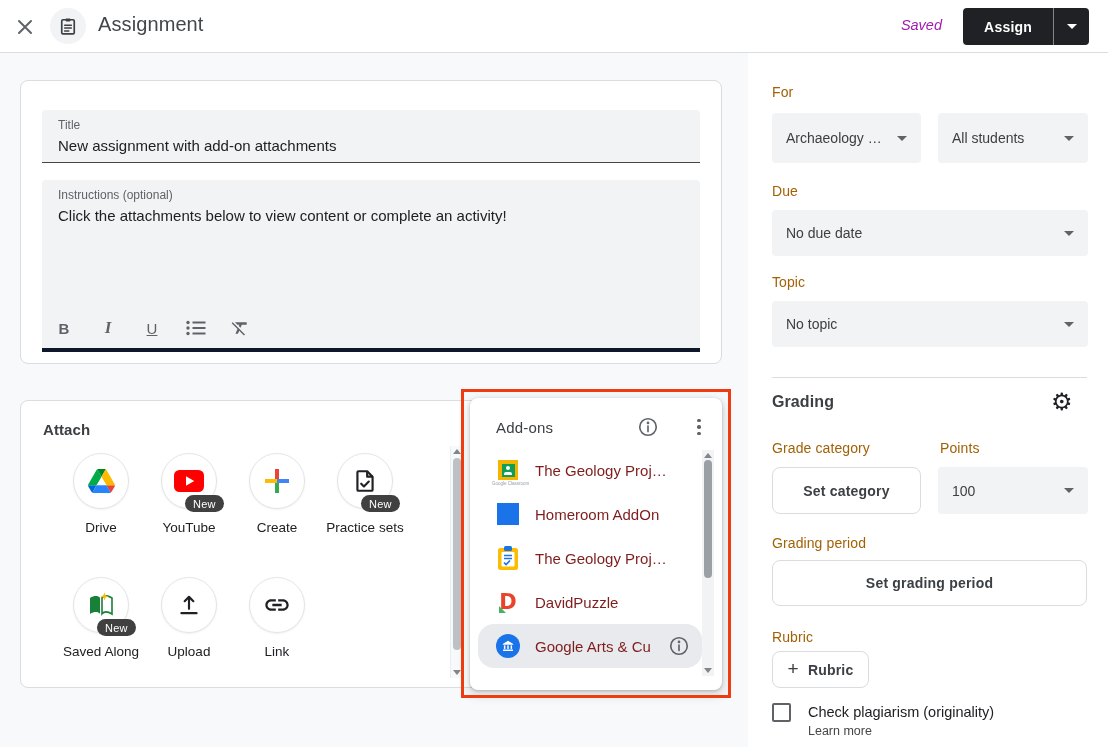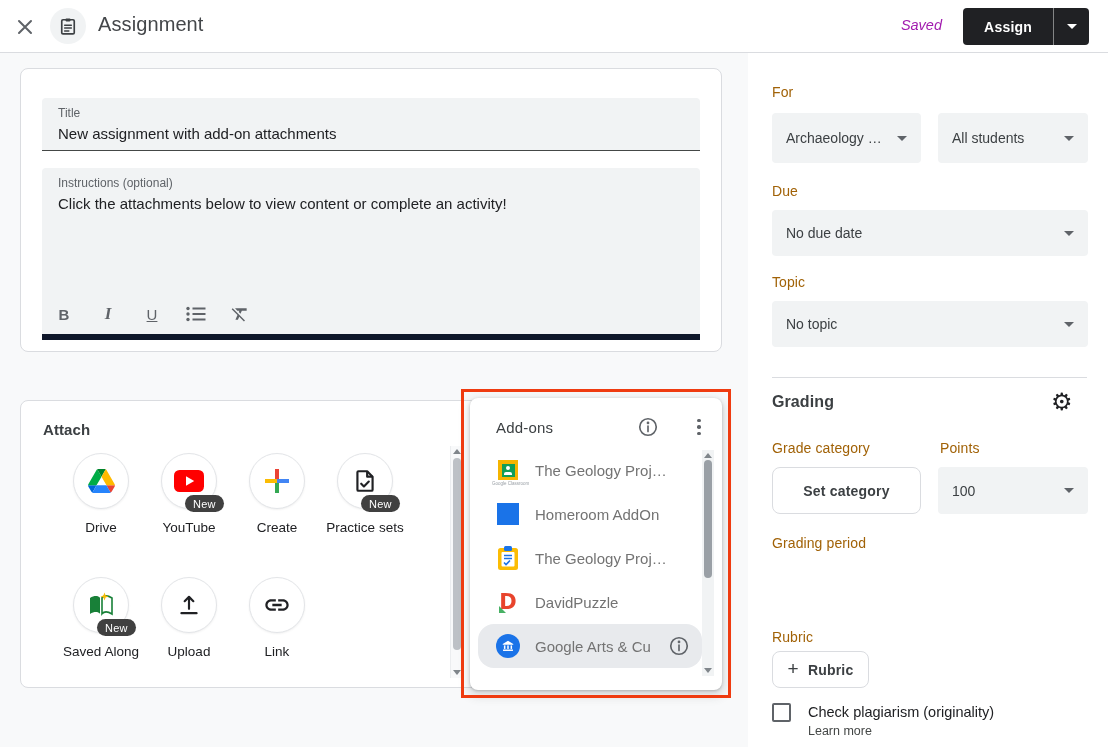--- a/index.html
+++ b/index.html
@@ -17,24 +17,24 @@
   .assign-main { background:#202124; color:#fff; font-size:14px; font-weight:bold; border:none; padding:0 21px; cursor:pointer; font-family:inherit; letter-spacing:.2px; }
   .assign-caret { background:#202124; border:none; border-left:1px solid rgba(255,255,255,.45); width:36px; cursor:pointer; display:flex; align-items:center; justify-content:center; }
   .tri-down { width:0; height:0; border-left:5px solid transparent; border-right:5px solid transparent; border-top:5px solid #fff; }
 
   
   .main-bg { position:absolute; left:0; top:53px; width:748px; height:694px; background:#f8f9fa; }
   .sidebar { position:absolute; left:748px; top:53px; width:360px; height:694px; background:#fff; }
 
   
   .card { position:absolute; background:#fff; border:1px solid #dadce0; border-radius:8px; }
-  .card-form { left:20px; top:68px; width:702px; height:284px; }
+  .card-form { left:20px; top:80px; width:702px; height:284px; }
   .field { position:absolute; background:#f1f3f4; border-radius:4px 4px 0 0; padding:8px 16px; }
   .field-title { left:21px; top:29px; width:658px; height:53px; border-bottom:1px solid #444746; cursor:text; }
-  .field-instr { left:21px; top:99px; width:658px; height:172px; border-bottom:6px solid #0f172a; cursor:text; }
+  .field-instr { left:21px; top:99px; width:658px; height:172px; border-bottom:4px solid #0f172a; cursor:text; }
   .f-label { font-size:12px; color:#5f6368; line-height:15px; }
   .f-value { font-size:15px; color:#202124; margin-top:3px; line-height:20px; }
   .fmt-toolbar { position:absolute; left:0; bottom:0; width:100%; height:40px; display:flex; align-items:center; gap:16px; padding-left:8px; }
   .fmt-btn { width:28px; height:28px; display:flex; align-items:center; justify-content:center; color:#5f6368; cursor:pointer; }
   .fmt-bold { font-size:15px; font-weight:bold; }
   .fmt-italic { font-family:"Liberation Serif", serif; font-style:italic; font-weight:bold; font-size:17px; }
   .fmt-underline { font-size:15px; font-weight:500; text-decoration:underline; }
 
   
   .card-attach { left:20px; top:400px; width:702px; height:288px; }
@@ -57,21 +57,21 @@
 
   
   .popup { position:absolute; left:470px; top:398px; width:252px; height:292px; background:#fff; border-radius:8px; box-shadow:0 1px 3px rgba(60,64,67,.3), 0 4px 10px 3px rgba(60,64,67,.15); z-index:6; }
   .popup-title { position:absolute; left:26px; top:21px; font-size:15px; color:#3c4043; letter-spacing:.2px; }
   .popup-info { position:absolute; left:167px; top:18px; width:22px; height:22px; cursor:pointer; }
   .popup-dots { position:absolute; left:221px; top:18px; width:16px; height:22px; display:flex; flex-direction:column; align-items:center; justify-content:center; gap:3px; cursor:pointer; }
   .dot { width:3.5px; height:3.5px; border-radius:50%; background:#5f6368; }
   .addon-row { position:absolute; left:8px; width:224px; height:44px; display:flex; align-items:center; padding-left:18px; border-radius:16px; cursor:pointer; }
   .addon-row.selected { background:#e8eaed; }
   .addon-icon { width:24px; height:24px; display:flex; align-items:center; justify-content:center; flex:0 0 24px; }
-  .addon-name { margin-left:15px; font-size:15px; color:#737373; white-space:nowrap; overflow:hidden; max-width:140px; }
+  .addon-name { margin-left:15px; font-size:15px; color:#7f1d1d; white-space:nowrap; overflow:hidden; max-width:140px; }
   .row-info { position:absolute; right:12px; top:11px; width:22px; height:22px; cursor:pointer; }
   .sb-popup { left:232px; top:52px; width:12px; height:226px; position:absolute; background:#f1f3f4; border-left:none; }
   .sb-popup .sb-thumb { top:10px; height:118px; background:#9aa0a6; }
 
   .popup-frame { position:absolute; left:461px; top:389px; width:270px; height:309px; border:3px solid #ef3b10; z-index:9; pointer-events:none; }
 
   
   .icon-homeroom { width:22px; height:22px; background:#1a73e8; }
   .icon-classroom { position:relative; width:20px; height:20px; background:#f4b400; display:flex; align-items:center; justify-content:center; }
   .icon-classroom .inner { width:13px; height:13px; background:#0f9d58; position:relative; }
@@ -131,20 +131,21 @@
     <div class="sb-el grading-h" style="left:24px; top:340px;">Grading</div>
     <div class="sb-el gear" style="left:303px; top:337px;">⚙</div>
     <div class="sb-el sb-label" style="left:24px; top:387px;">Grade category</div>
     <div class="sb-el sb-label" style="left:192px; top:387px;">Points</div>
     <div class="sb-el btn-outline" style="left:24px; top:414px; width:149px; height:47px;">Set category</div>
     <div class="sb-el dd" style="left:190px; top:414px; width:150px; height:47px;">
       <span class="dd-text">100</span>
       <span class="tri"></span>
     </div>
     <div class="sb-el sb-label" style="left:24px; top:482px;">Grading period</div>
+    <div class="sb-el btn-outline" style="left:24px; top:507px; width:315px; height:46px;">Set grading period</div>
     <div class="sb-el sb-label" style="left:24px; top:576px;">Rubric</div>
     <div class="sb-el btn-outline" style="left:24px; top:598px; width:97px; height:37px;">
       <span class="plus-glyph">+</span>
       <span>Rubric</span>
     </div>
     <div class="sb-el checkbox" style="left:24px; top:650px;"></div>
     <div class="sb-el plag-label" style="left:60px; top:651px;">Check plagiarism (originality)</div>
     <div class="sb-el learn-more" style="left:60px; top:671px;">Learn more</div>
   </aside>
 

